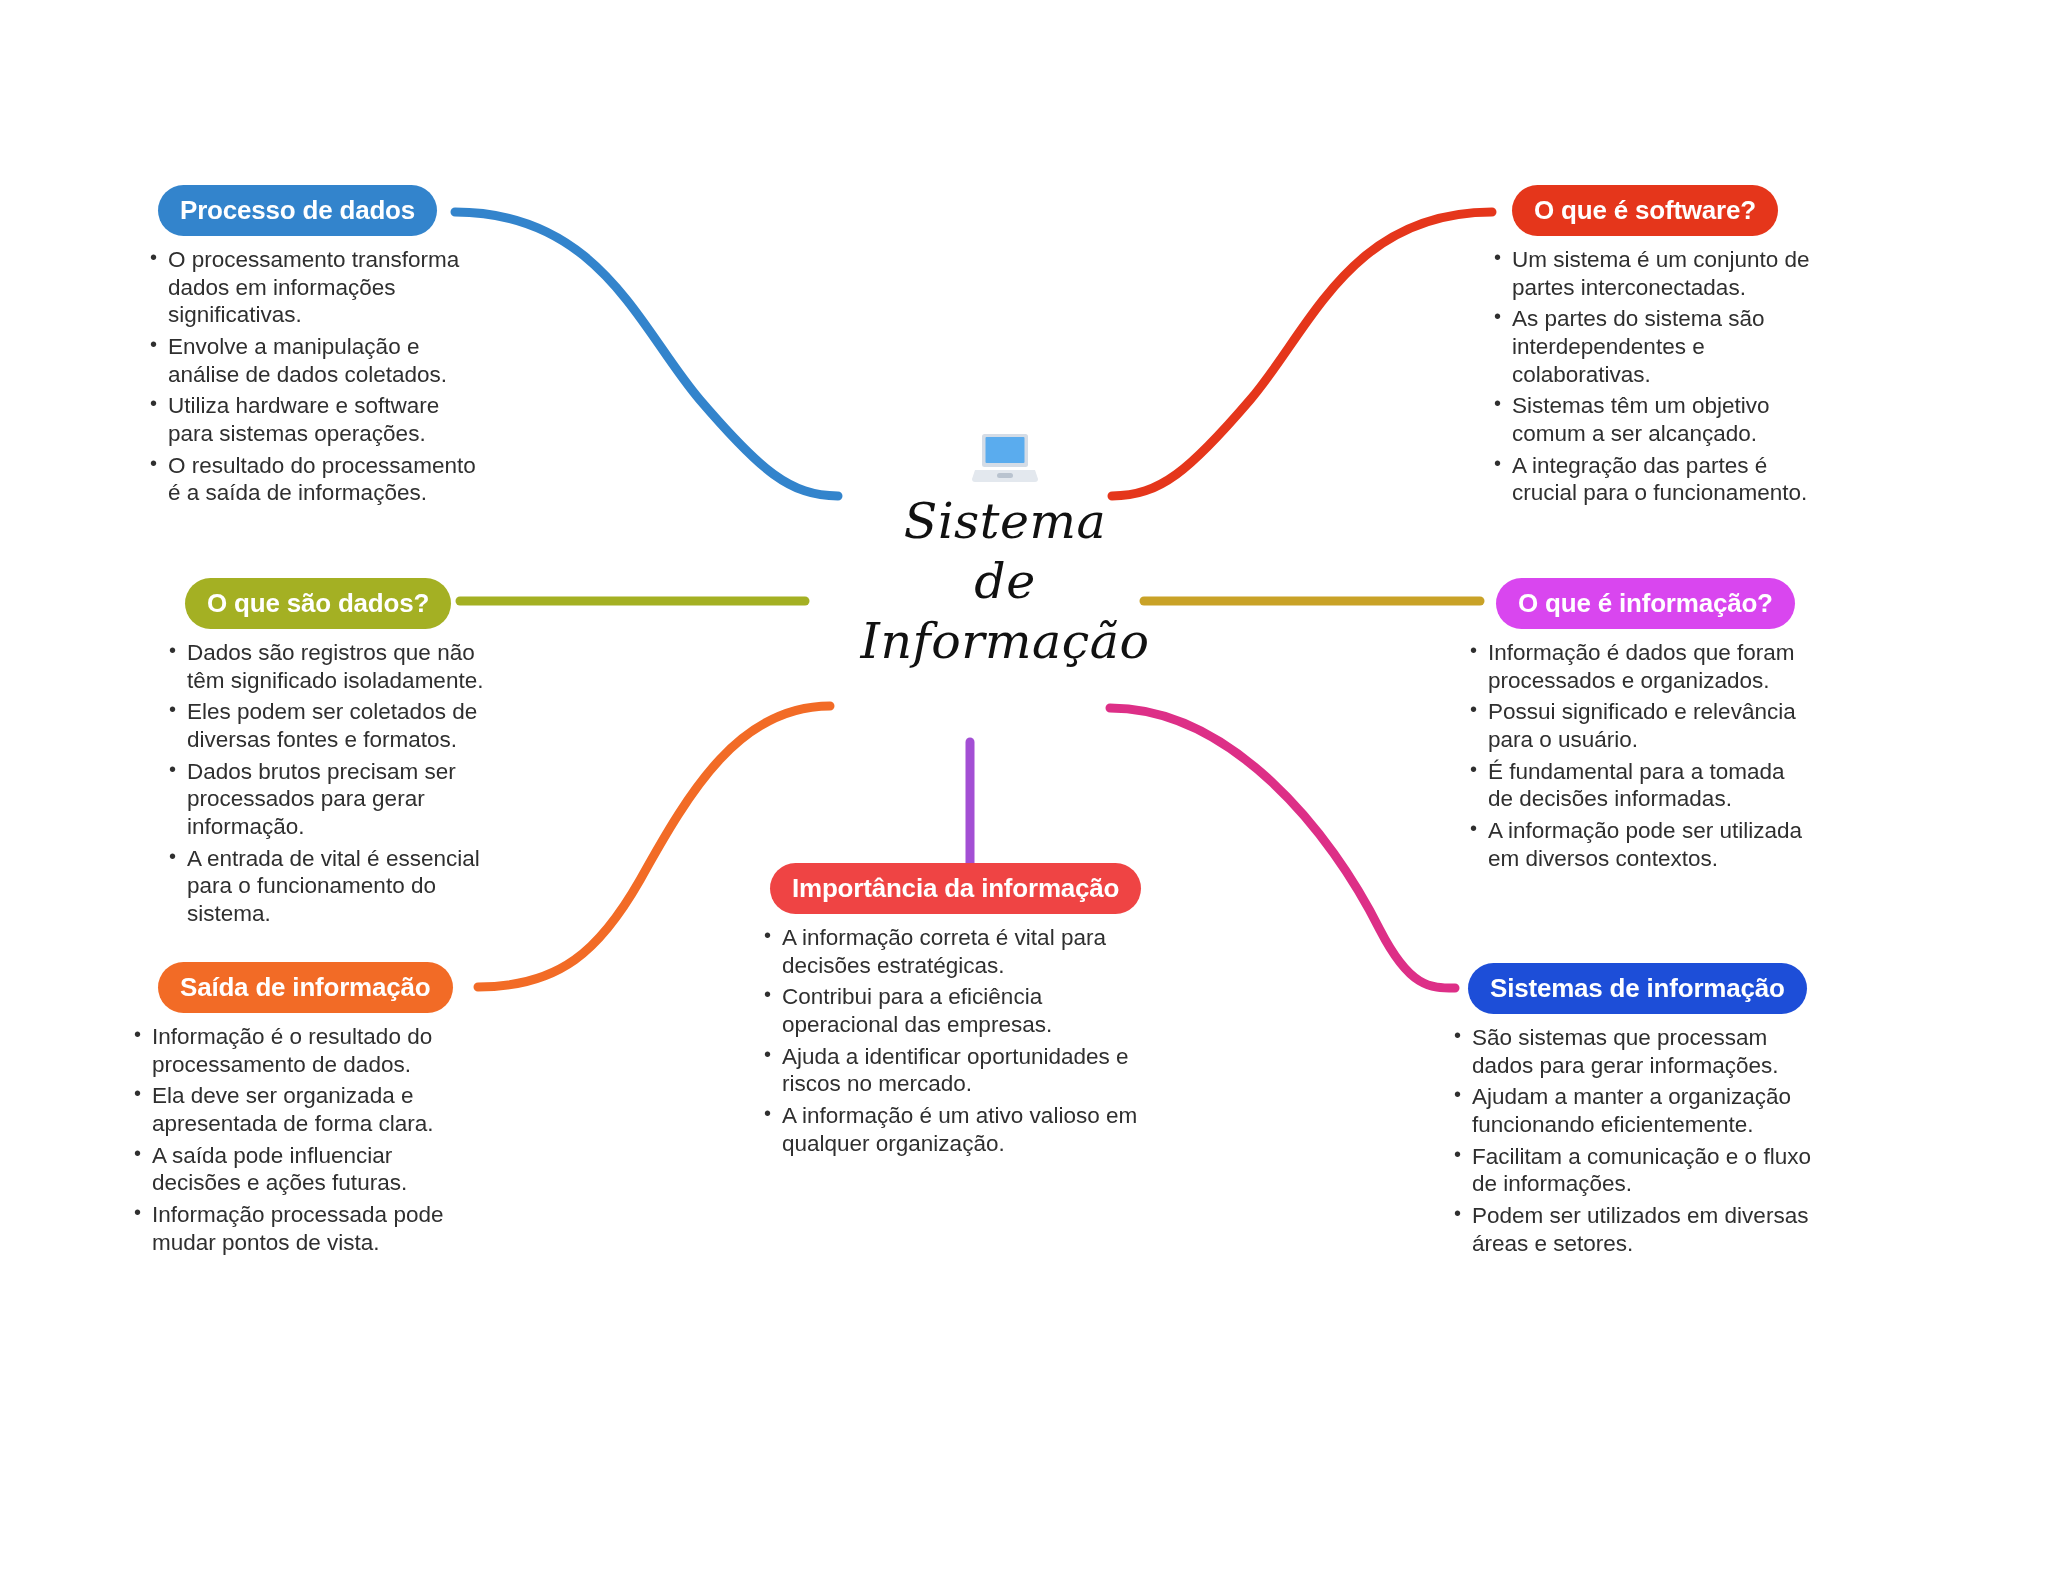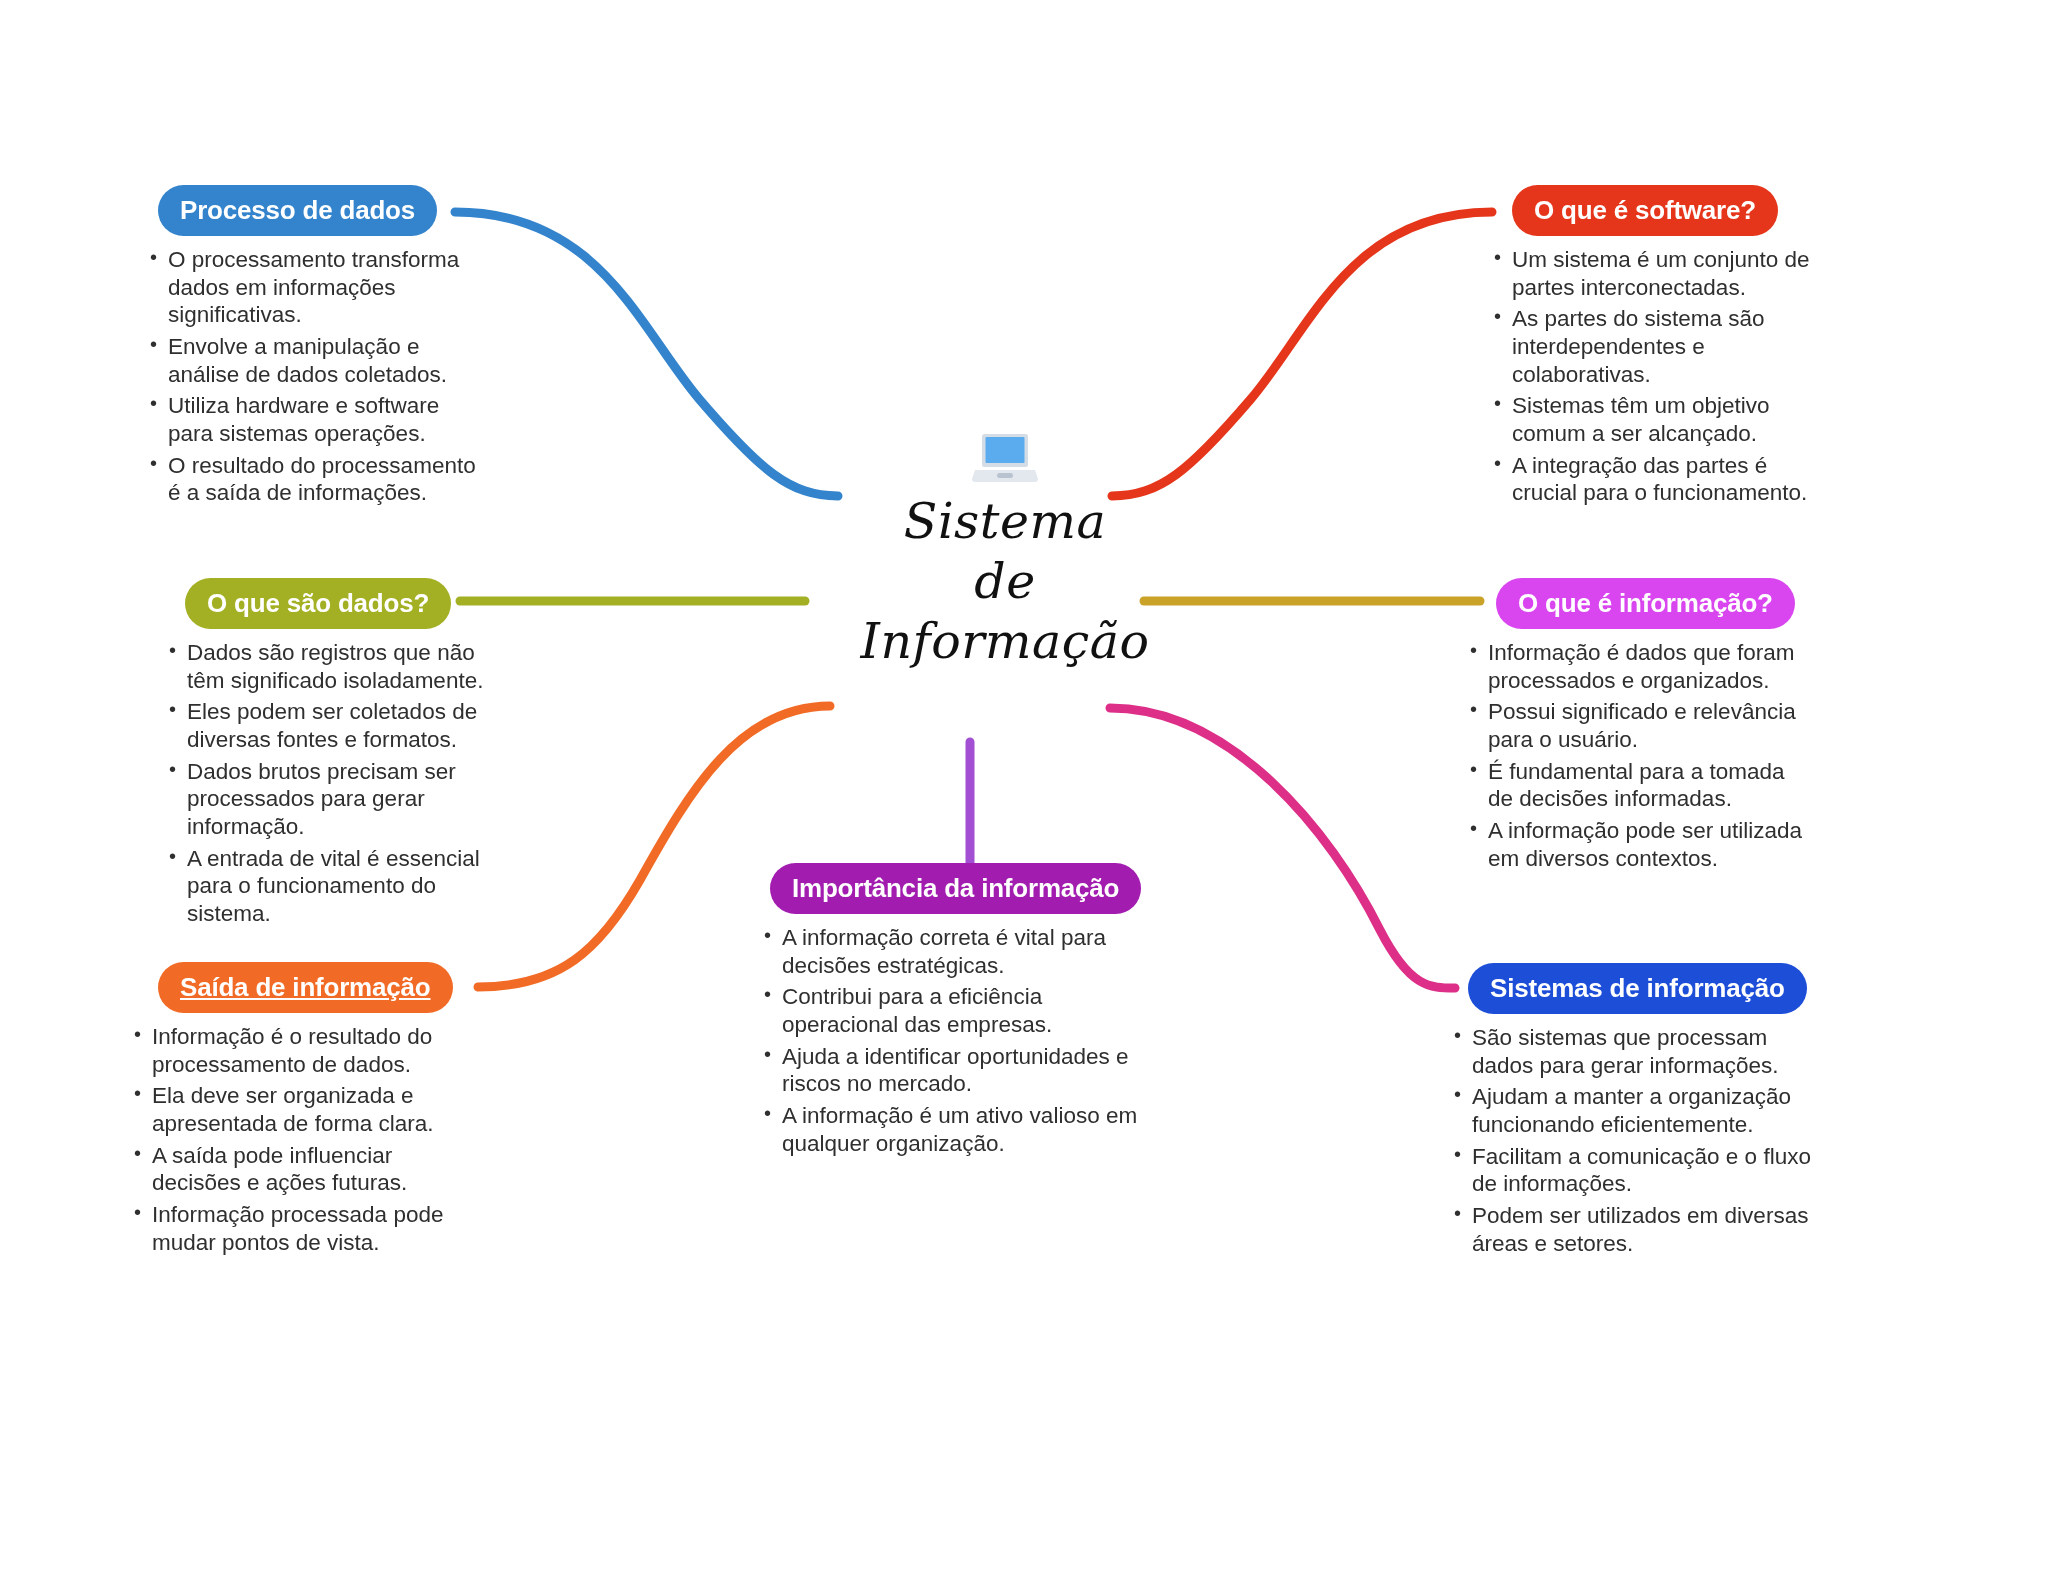--- a/index.html
+++ b/index.html
@@ -176,31 +176,31 @@
     <div class="pill" style="background-color: #d946ef;">O que é informação?</div>
     <ul class="bullets">
       <li>Informação é dados que foram processados e organizados.</li>
       <li>Possui significado e relevância para o usuário.</li>
       <li>É fundamental para a tomada de decisões informadas.</li>
       <li>A informação pode ser utilizada em diversos contextos.</li>
     </ul>
   </div>
 
   <div class="branch" id="branch-saida-informacao">
-    <div class="pill" style="background-color: rgb(242, 107, 38); text-decoration: underline;">Saída de informação</div>
+    <div class="pill" style="background-color: rgb(242, 107, 38);">Saída de informação</div>
     <ul class="bullets">
       <li>Informação é o resultado do processamento de dados.</li>
       <li>Ela deve ser organizada e apresentada de forma clara.</li>
       <li>A saída pode influenciar decisões e ações futuras.</li>
       <li>Informação processada pode mudar pontos de vista.</li>
     </ul>
   </div>
 
   <div class="branch" id="branch-importancia-informacao">
-    <div class="pill" style="background-color: #a21caf;">Importância da informação</div>
+    <div class="pill" style="background-color: #ef4444;">Importância da informação</div>
     <ul class="bullets">
       <li>A informação correta é vital para decisões estratégicas.</li>
       <li>Contribui para a eficiência operacional das empresas.</li>
       <li>Ajuda a identificar oportunidades e riscos no mercado.</li>
       <li>A informação é um ativo valioso em qualquer organização.</li>
     </ul>
   </div>
 
   <div class="branch" id="branch-sistemas-informacao">
     <div class="pill" style="background-color: #1d4ed8; text-align: center;">Sistemas de informação</div>

